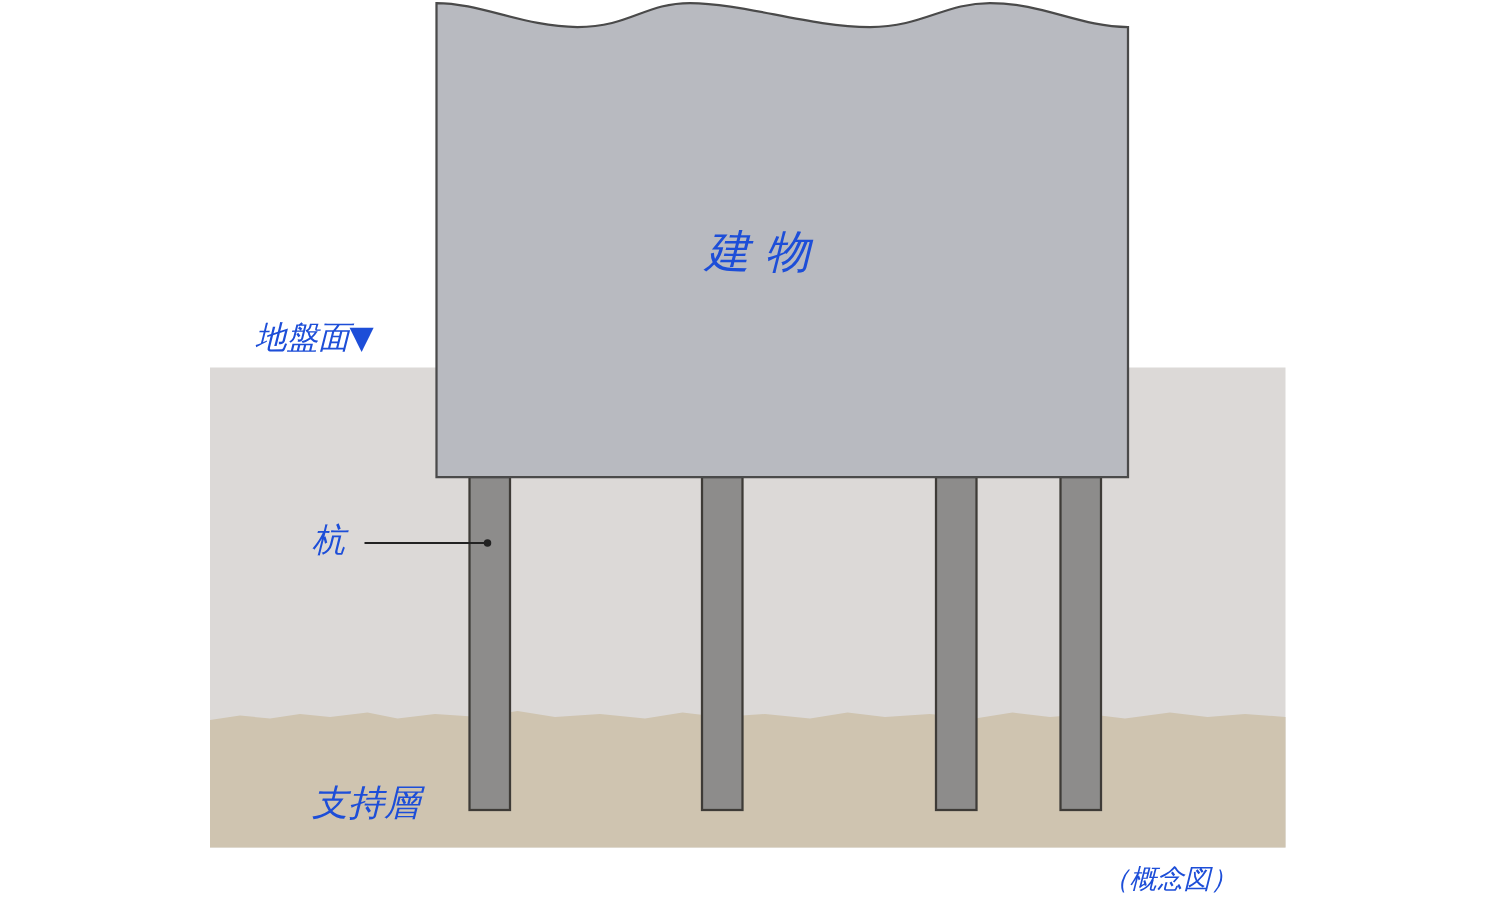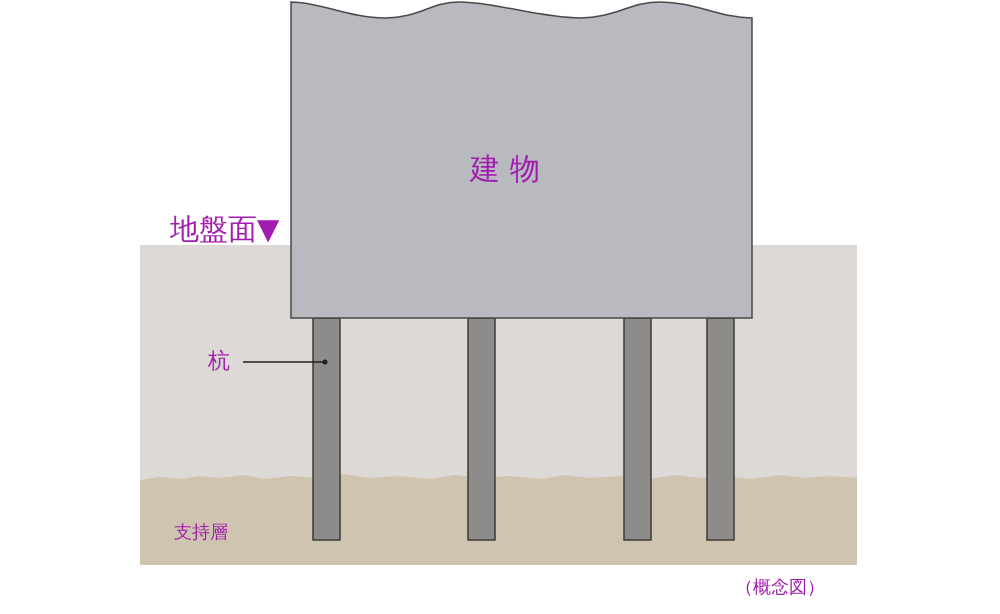--- a/index.html
+++ b/index.html
@@ -1,23 +1,23 @@
 <!DOCTYPE html>
 <html><head>
 <meta charset="utf-8">
 <style>
   html, body { margin:0; padding:0; background:#ffffff; }
   body { width:1000px; height:614px; position:relative; overflow:hidden;
          font-family: "DejaVu Serif", "Liberation Serif", serif; }
   svg { position:absolute; left:0; top:0; }
-  .lbl { position:absolute; color:#a21caf; white-space:nowrap; line-height:1; }
-  .ground-label { left:170px; top:215px; font-size:29px; }
+  .lbl { position:absolute; color:#1d4ed8; white-space:nowrap; line-height:1;font-style:italic; }
+  .ground-label { left:170px; top:215px; font-size:21px; }
   .building-label { left:470px; top:154px; font-size:30px; letter-spacing:10px; }
   .pile-label { left:208px; top:350px; font-size:22px; }
-  .bearing-label { left:174px; top:523px; font-size:18px; }
+  .bearing-label { left:208px; top:523px; font-size:24px; }
   .note-label { left:735px; top:578px; font-size:18px; }
 </style>
 </head>
 <body>
 
 <svg width="1000" height="614" viewBox="0 0 1000 614">
 
   <rect x="140" y="245" width="717" height="320" fill="#dcd9d7"></rect>
 
   <path fill="#cfc4b0" d="M140 480 L160 477 L180 479 L200 476 L220 478 L245 475 L265 479 L290 476 L320 478 L345 474 L370 478 L400 476 L430 479 L455 475 L480 478 L510 476 L540 479 L565 475 L590 478 L620 476 L650 479 L675 475 L700 478 L725 476 L750 479 L780 475 L805 478 L830 476 L857 478 L857 565 L140 565 Z"></path>

